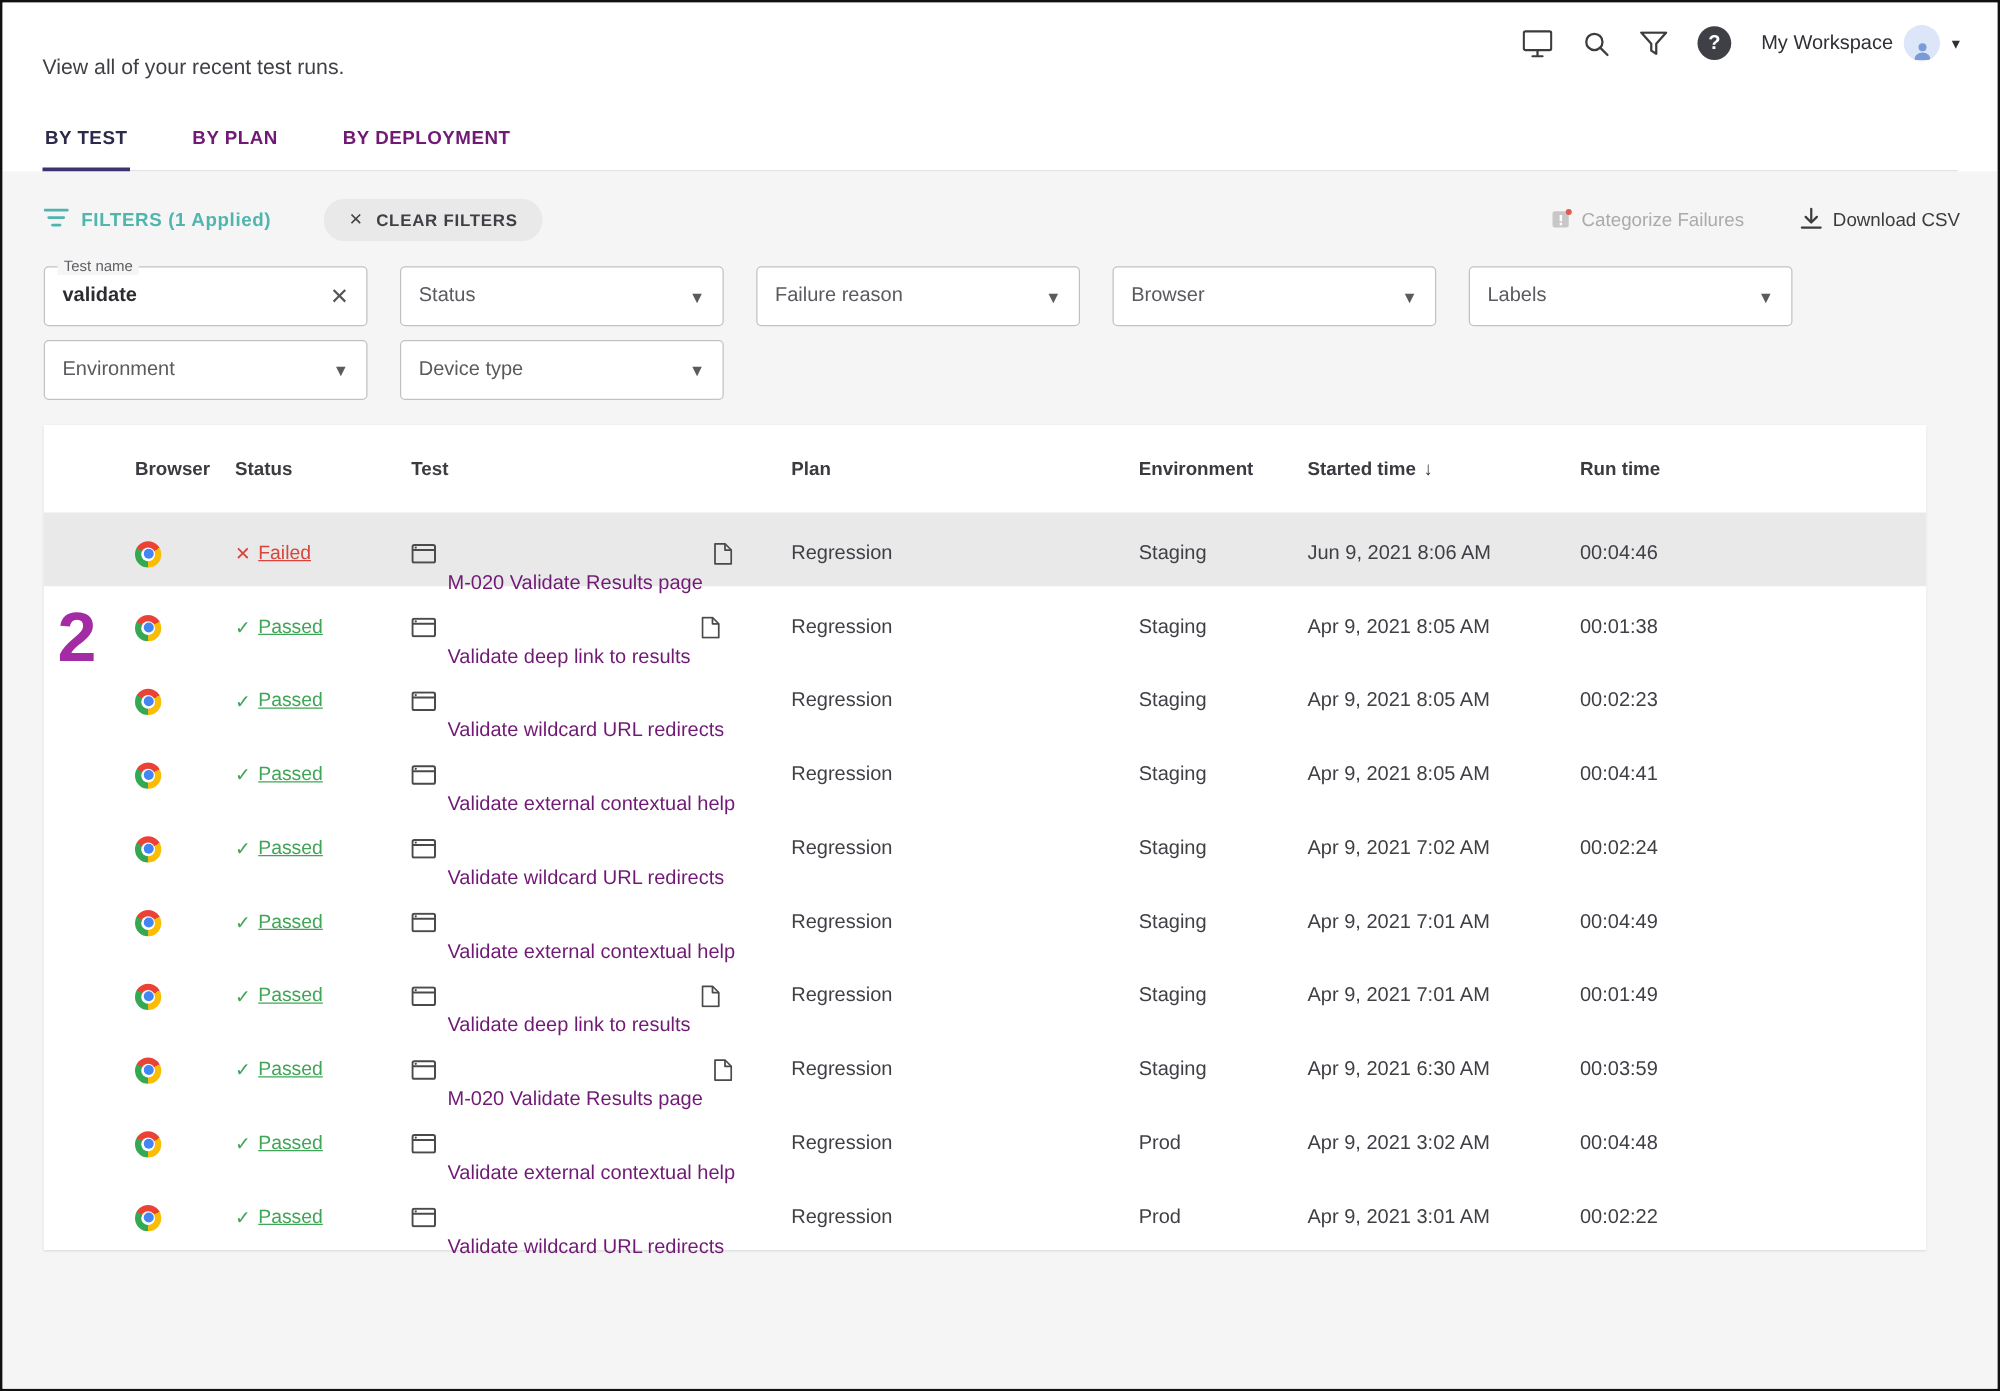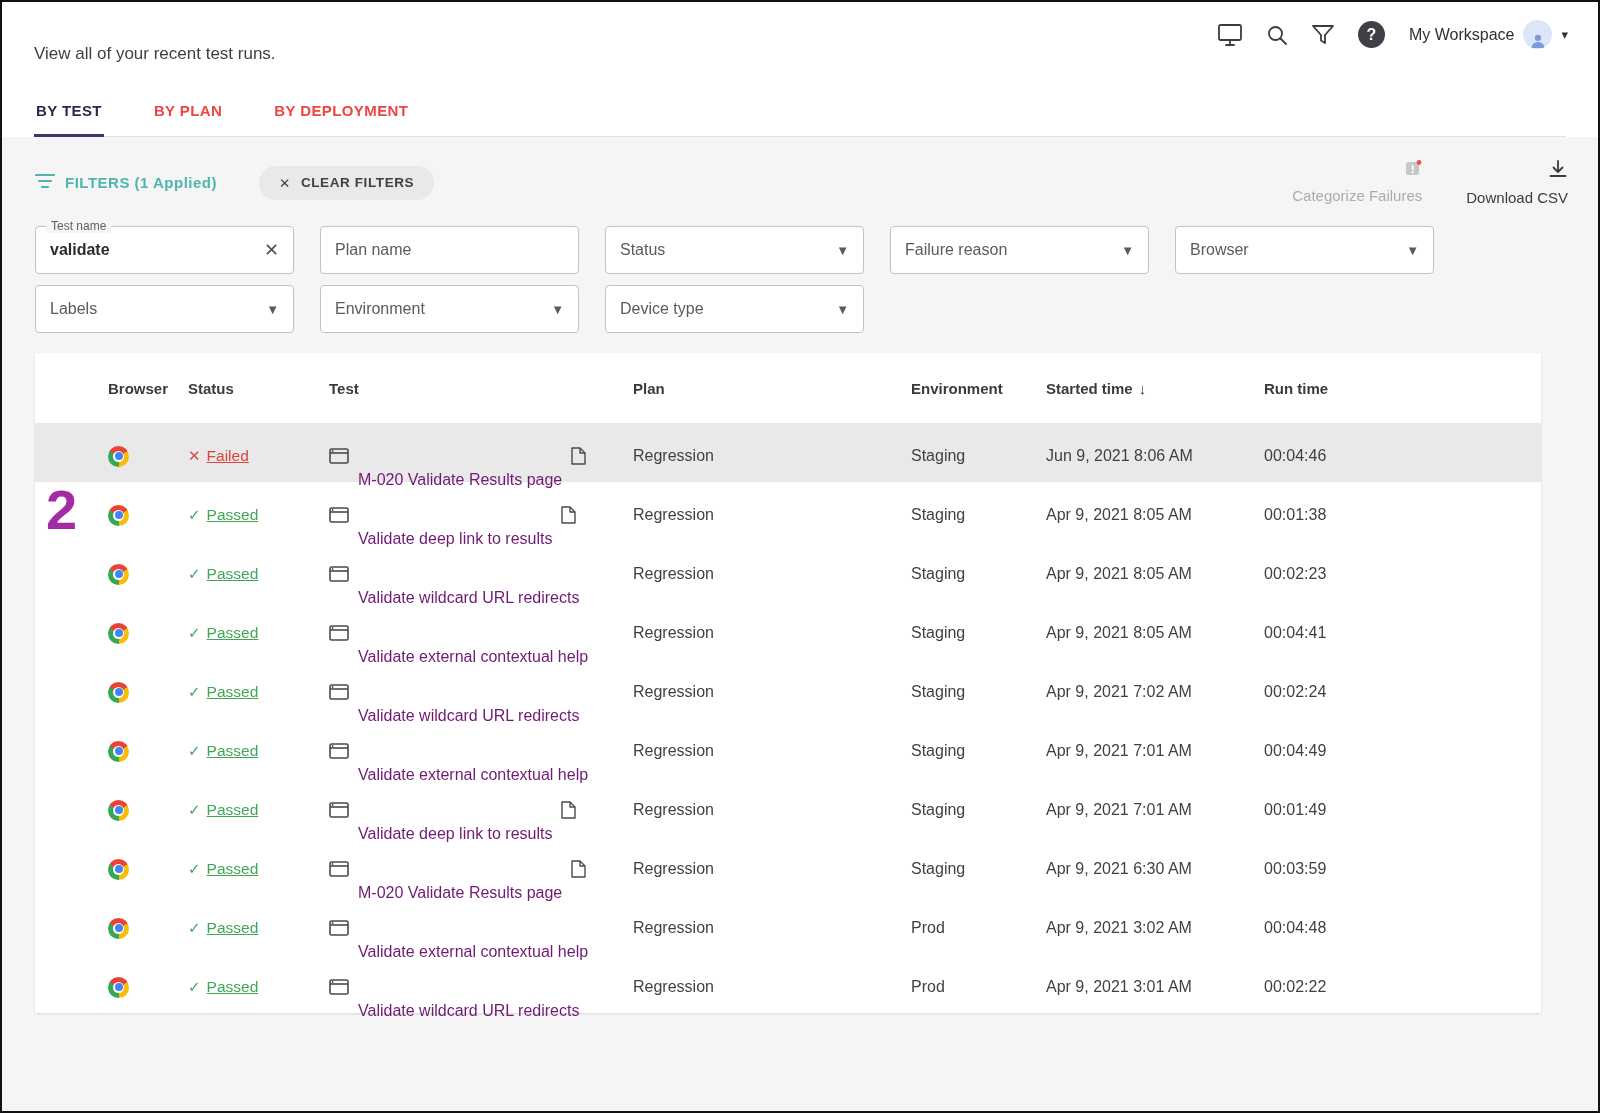--- a/index.html
+++ b/index.html
@@ -34,21 +34,21 @@
   .workspace-label { font-size: 16px; color: #2f2f35; }
   .avatar {
     width: 29px; height: 29px; border-radius: 50%; background: #dce6f8;
     display: flex; align-items: flex-end; justify-content: center; overflow: hidden;
   }
   .caret-down { font-size: 13px; color: #2f2f35; }
 
   
   .tabs { display: flex; gap: 48px; margin-top: 26px; border-bottom: 1px solid #e3e3e5; padding: 0; }
   .tab {
-    font-size: 15px; font-weight: 700; letter-spacing: .4px; color: #ef4444;
+    font-size: 15px; font-weight: 700; letter-spacing: .4px; color: #701a75;
     padding: 12px 2px 15px; border-bottom: 3px solid transparent; margin-bottom: -1px; cursor: pointer;
   }
   .tab.active { color: #2c2a4a; border-bottom-color: #3b3470; }
 
   
   .content { flex: 1; background: #f5f5f5; padding: 0; }
 
   .filters-header {
     display: flex; align-items: center;
     margin: 0 30px 0 33px; padding-top: 22px;
@@ -56,21 +56,21 @@
   .filters-title { display: flex; align-items: center; gap: 10px; cursor: pointer; justify-content: flex-end; }
   .filters-title-text { color: #4fb5ad; font-size: 15px; font-weight: 700; letter-spacing: .5px; }
   .clear-pill {
     margin-left: 42px; display: flex; align-items: center; gap: 10px;
     background: #e9e9e9; border: none; border-radius: 18px; height: 34px; padding: 0 20px;
     font-size: 13.5px; font-weight: 600; letter-spacing: .6px; color: #3f3f46; cursor: pointer;
     font-family: inherit;
   }
   .right-actions { margin-left: auto; display: flex; gap: 44px; }
   .stack-btn {
-    background: none; border: none; display: flex; flex-direction: column; align-items: flex-end; gap: 7px;
+    background: none; border: none; display: flex; flex-direction: row; align-items: center; gap: 7px;
     font-family: inherit; cursor: pointer;
   }
   .stack-btn .lbl { font-size: 15px; }
   .stack-btn.disabled .lbl { color: #ababab; }
   .stack-btn.dark .lbl { color: #3c3c3c; }
 
   
   .filter-fields {
     margin: 20px 33px 0; width: 1400px;
     display: flex; flex-wrap: wrap; gap: 11px 26px;
@@ -217,23 +217,20 @@
     </div>
   </div>
 
   <div class="filter-fields">
     <div class="field">
       <span class="float-label">Test name</span>
       <span class="val">validate</span>
       <span class="clear-x">✕</span>
     </div>
     <div class="field">
-      <span class="ph">Plan name</span>
-    </div>
-    <div class="field">
       <span class="ph">Status</span>
       <span class="caret">▼</span>
     </div>
     <div class="field">
       <span class="ph">Failure reason</span>
       <span class="caret">▼</span>
     </div>
     <div class="field">
       <span class="ph">Browser</span>
       <span class="caret">▼</span>

